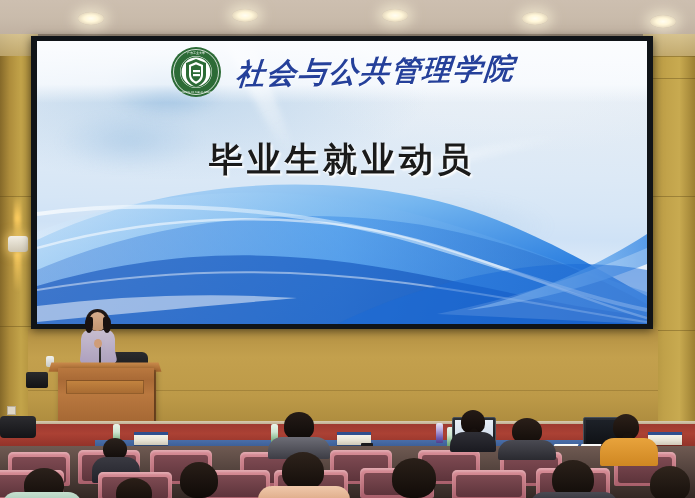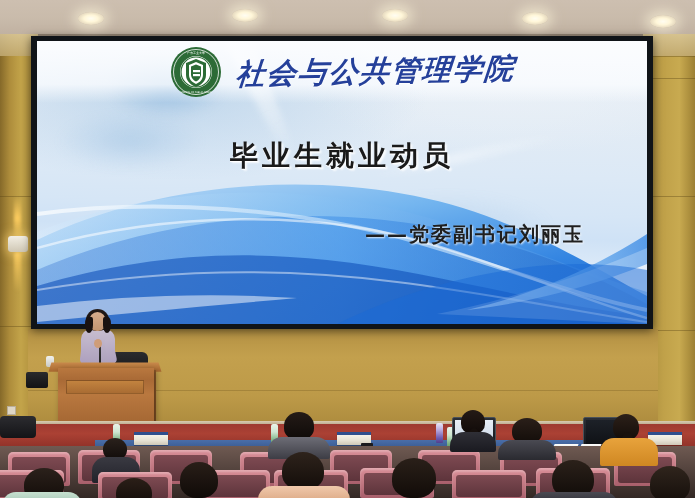--- a/index.html
+++ b/index.html
@@ -107,21 +107,21 @@
     font-size:29px; font-weight:700; letter-spacing:2px;
     color:#25409a;
     transform:skewX(-6deg) rotate(-1.2deg);
     text-shadow:0 1px 1px rgba(255,255,255,.8);
     font-style:italic;
   }
   .title-main {
     position:absolute; left:0; top:96px; width:610px;
     text-align:center;
     font-family:"DejaVu Sans", sans-serif;
-    font-size:28px; font-weight:700; letter-spacing:4px;
+    font-size:34px; font-weight:700; letter-spacing:4px;
     color:#1a1a1a;
     text-shadow:2px 2px 2px rgba(255,255,255,.85), 0 1px 0 #fff;
   }
   .title-sub {
     position:absolute; right:62px; top:180px;
     font-family:"DejaVu Sans", sans-serif;
     font-size:20px; font-weight:700; letter-spacing:2px;
     color:#1f1f1f;
     text-shadow:1px 1px 2px rgba(255,255,255,.8);
   }
@@ -380,21 +380,20 @@
             </g>
             <g fill="#ffffff" font-size="2.3" font-family="DejaVu Sans, sans-serif">
               <text x="26" y="47" text-anchor="middle">SCHOOL OF PUBLIC ADMIN</text>
             </g>
           </svg>
         </div>
         <div class="school-name">社会与公共管理学院</div>
       </div>
 
       <div class="title-main">毕业生就业动员</div>
-      <div class="title-sub">——党委副书记刘丽玉</div>
 
     </div>
   </div>
 
   <div class="cable-box"></div>
   <div class="desk-item"></div>
   <div class="chair-dark"></div>
 
   <div class="speaker">
     <div class="sp-body"></div>

